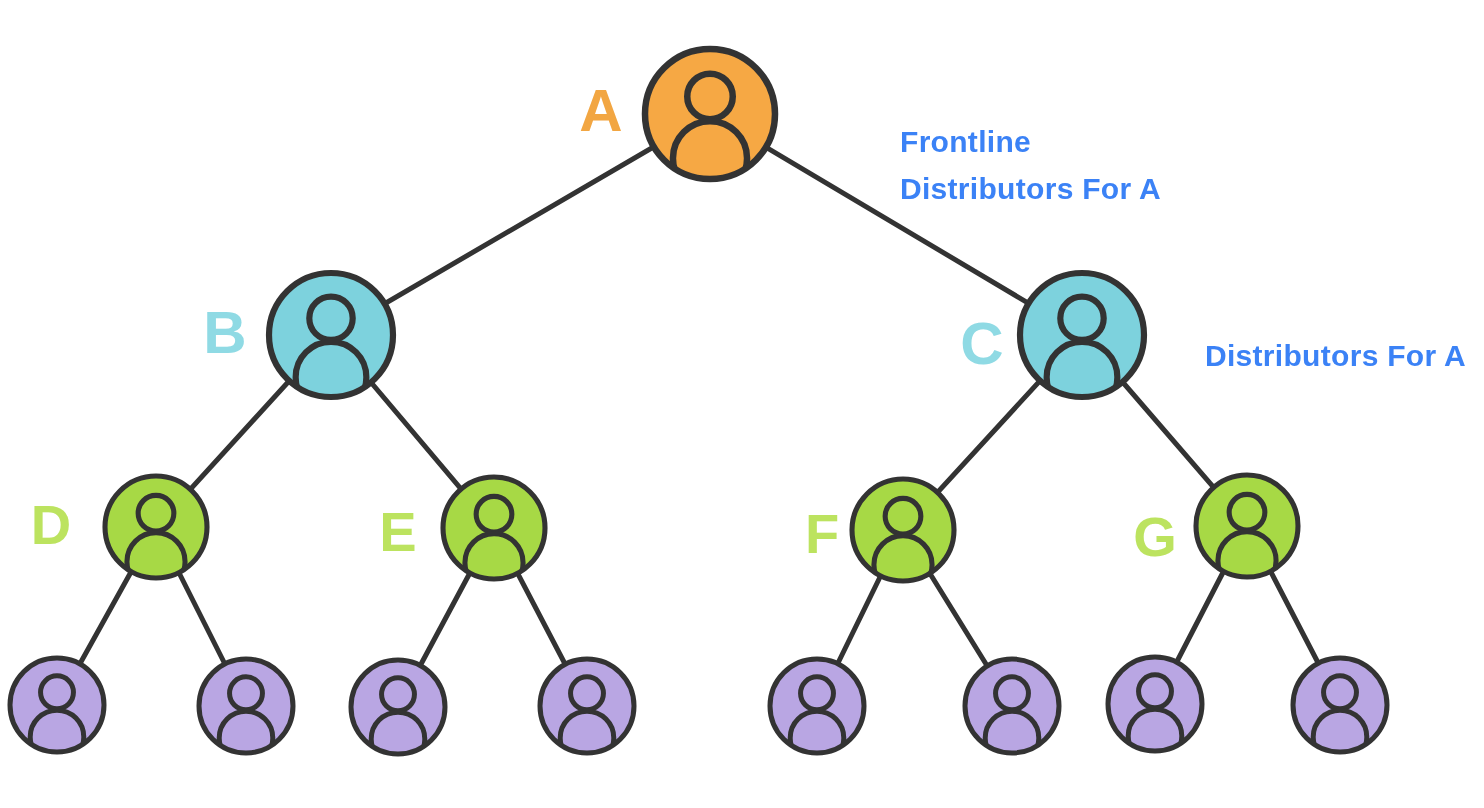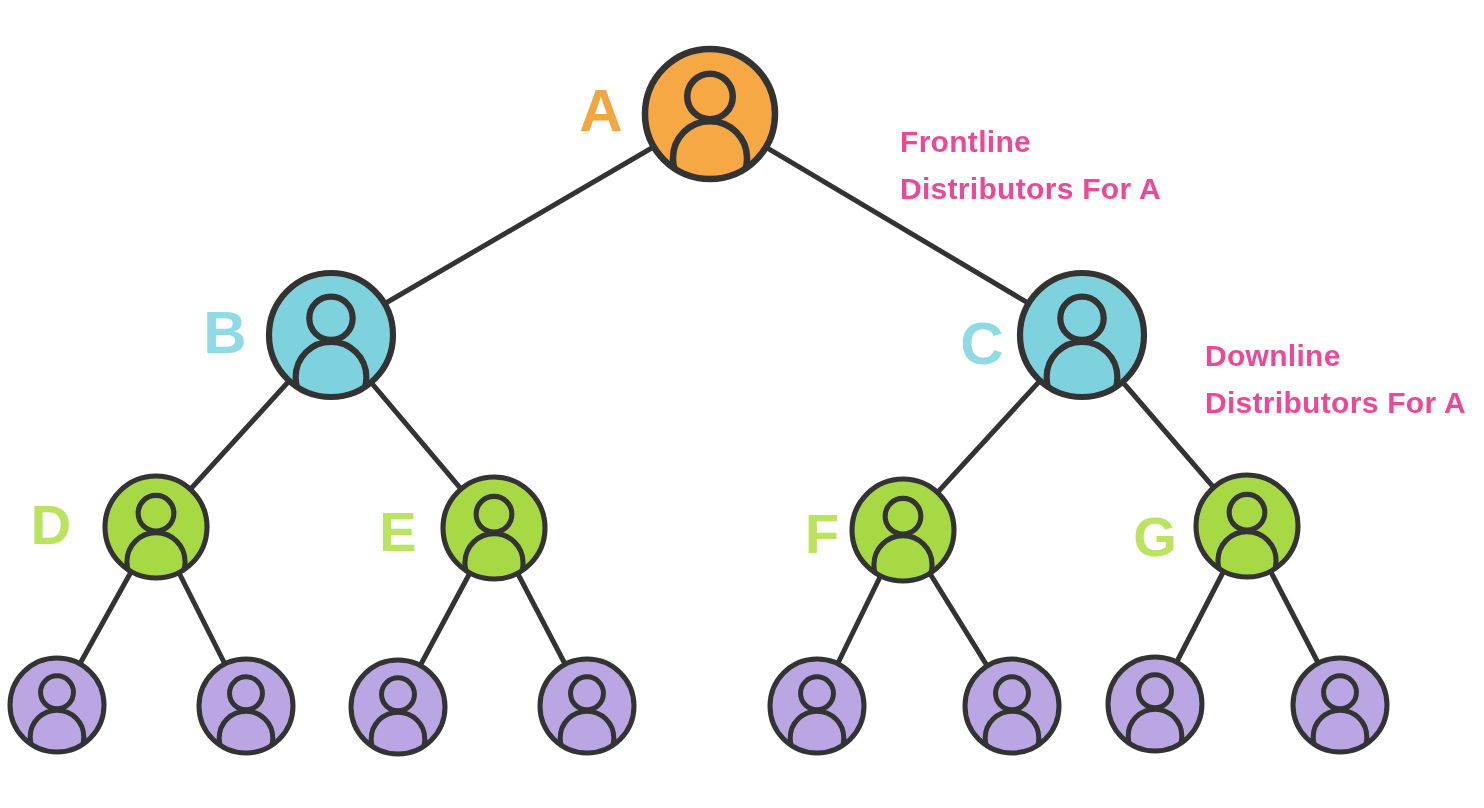--- a/index.html
+++ b/index.html
@@ -18,21 +18,21 @@
     position: absolute;
     left: 0; top: 0;
   }
   .annotation {
     position: absolute;
     font-family: "Liberation Sans", sans-serif;
     font-size: 30px;
     font-weight: 700;
     line-height: 47px;
     letter-spacing: 0.3px;
-    color: #ec4899;
+    color: #3b82f6;
     white-space: nowrap;
   }
   #annotation-frontline { left: 900px; top: 118px; }
   #annotation-downline  { left: 1205px; top: 332px; }
   .node-label-text {
     font-family: "Liberation Sans", sans-serif;
     font-weight: 700;
   }
 </style>
 </head>
@@ -236,17 +236,16 @@
         <text x="1155" y="536" fill="#BCE35F" font-size="56" text-anchor="middle" dominant-baseline="central" class="node-label-text">G</text>
       </g>
   </svg>
 
   <div class="annotation" id="annotation-frontline">
     <div>Frontline</div>
     <div>Distributors For A</div>
   </div>
 
   <div class="annotation" id="annotation-downline">
-    <div>Downline</div>
     <div>Distributors For A</div>
   </div>
 
 </div>
 
 </body></html>

